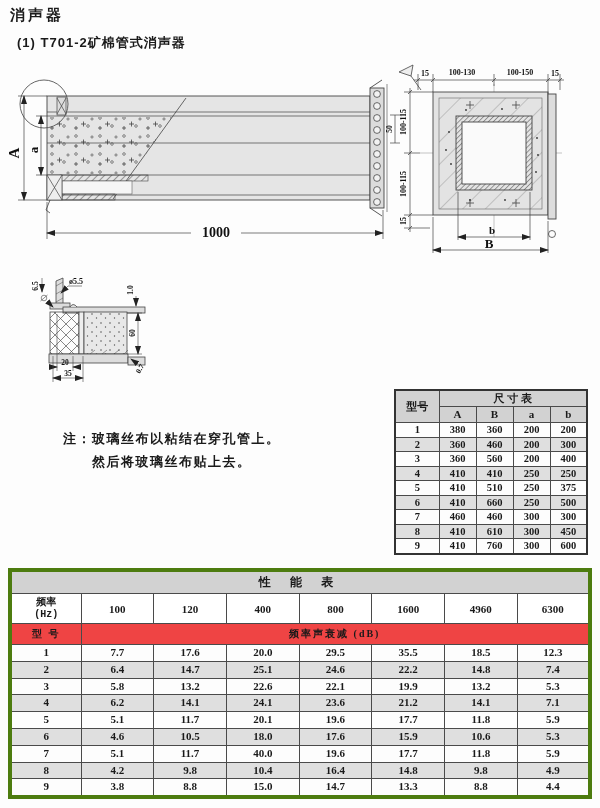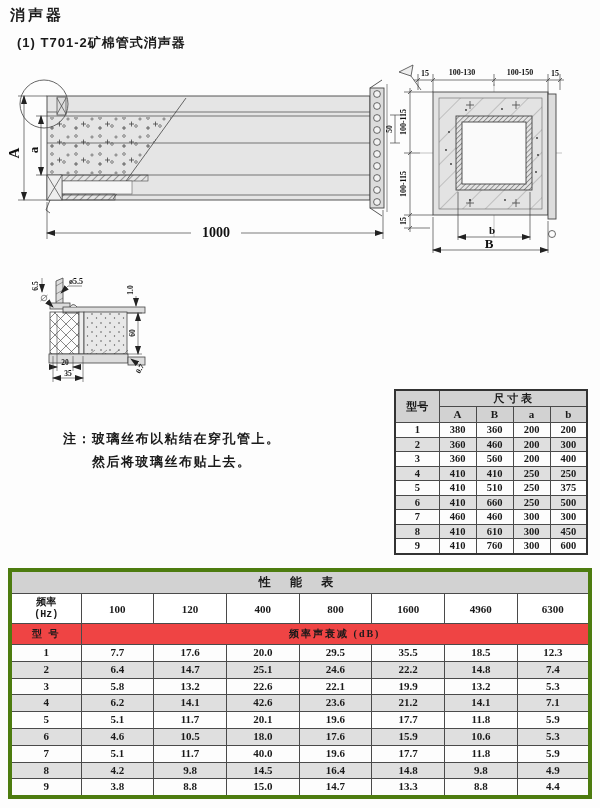--- a/index.html
+++ b/index.html
@@ -420,21 +420,21 @@
           <td>22.6</td>
           <td>22.1</td>
           <td>19.9</td>
           <td>13.2</td>
           <td>5.3</td>
         </tr>
         <tr class="alt">
           <td>4</td>
           <td>6.2</td>
           <td>14.1</td>
-          <td>42.6</td>
+          <td>24.1</td>
           <td>23.6</td>
           <td>21.2</td>
           <td>14.1</td>
           <td>7.1</td>
         </tr>
         <tr>
           <td>5</td>
           <td>5.1</td>
           <td>11.7</td>
           <td>20.1</td>
@@ -460,21 +460,21 @@
           <td>40.0</td>
           <td>19.6</td>
           <td>17.7</td>
           <td>11.8</td>
           <td>5.9</td>
         </tr>
         <tr class="alt">
           <td>8</td>
           <td>4.2</td>
           <td>9.8</td>
-          <td>14.5</td>
+          <td>10.4</td>
           <td>16.4</td>
           <td>14.8</td>
           <td>9.8</td>
           <td>4.9</td>
         </tr>
         <tr>
           <td>9</td>
           <td>3.8</td>
           <td>8.8</td>
           <td>15.0</td>

